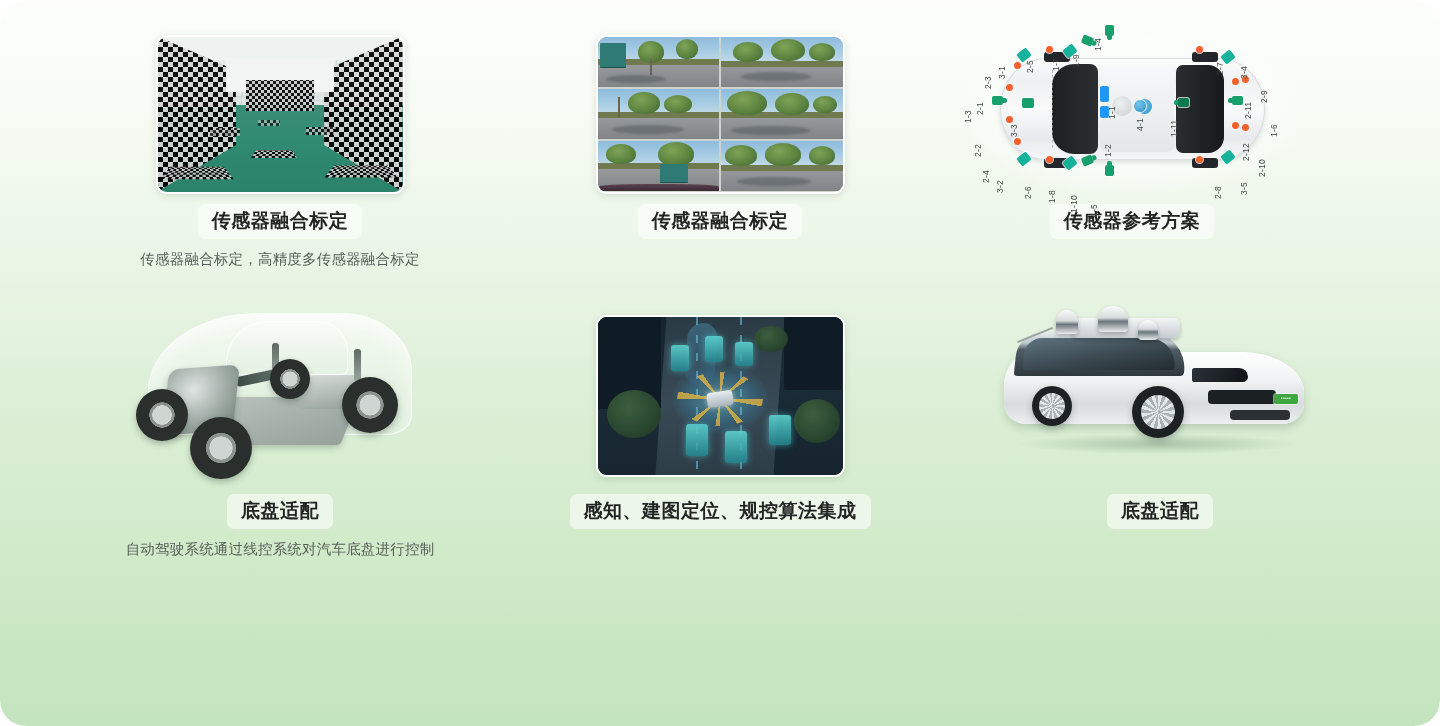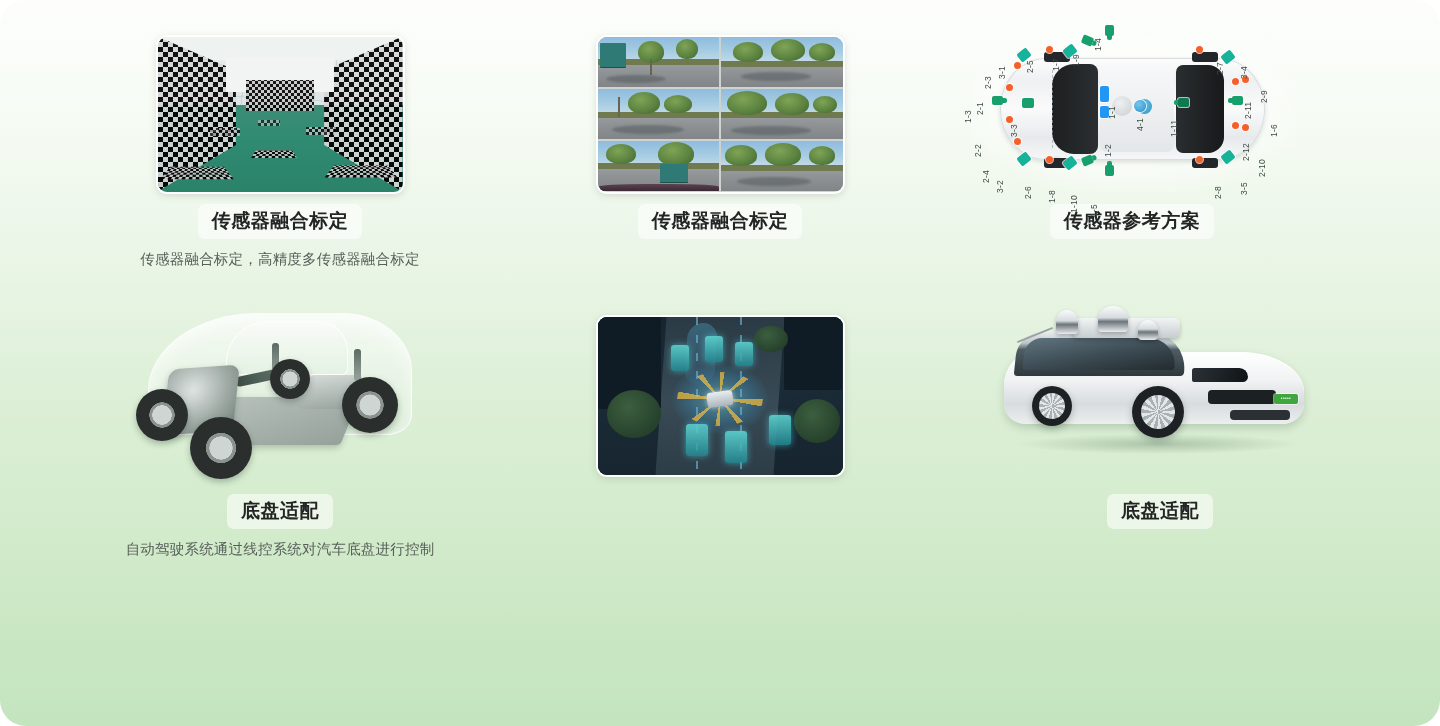--- a/index.html
+++ b/index.html
@@ -504,20 +504,21 @@
           <div class="vcar" style="left:44%;top:12%;width:18px;height:26px;"></div>
           <div class="vcar" style="left:56%;top:16%;width:18px;height:24px;"></div>
           <div class="vcar" style="left:36%;top:68%;width:22px;height:32px;"></div>
           <div class="vcar" style="left:52%;top:72%;width:22px;height:32px;"></div>
           <div class="vcar" style="left:70%;top:62%;width:22px;height:30px;"></div>
           <div class="halo"></div>
           <div class="beam"></div>
           <div class="ego"></div>
         </div>
       </div>
+      <div class="pill">感知、建图定位、规控算法集成</div>
     </div>
 
     <div class="card" style="left:920px;top:298px;">
       <div class="media" style="height:196px;">
         <div class="retro">
           <div class="shadow"></div>
           <div class="carbody"></div>
           <div class="greenhouse"></div>
           <div class="glass"></div>
           <div class="antenna"></div>

